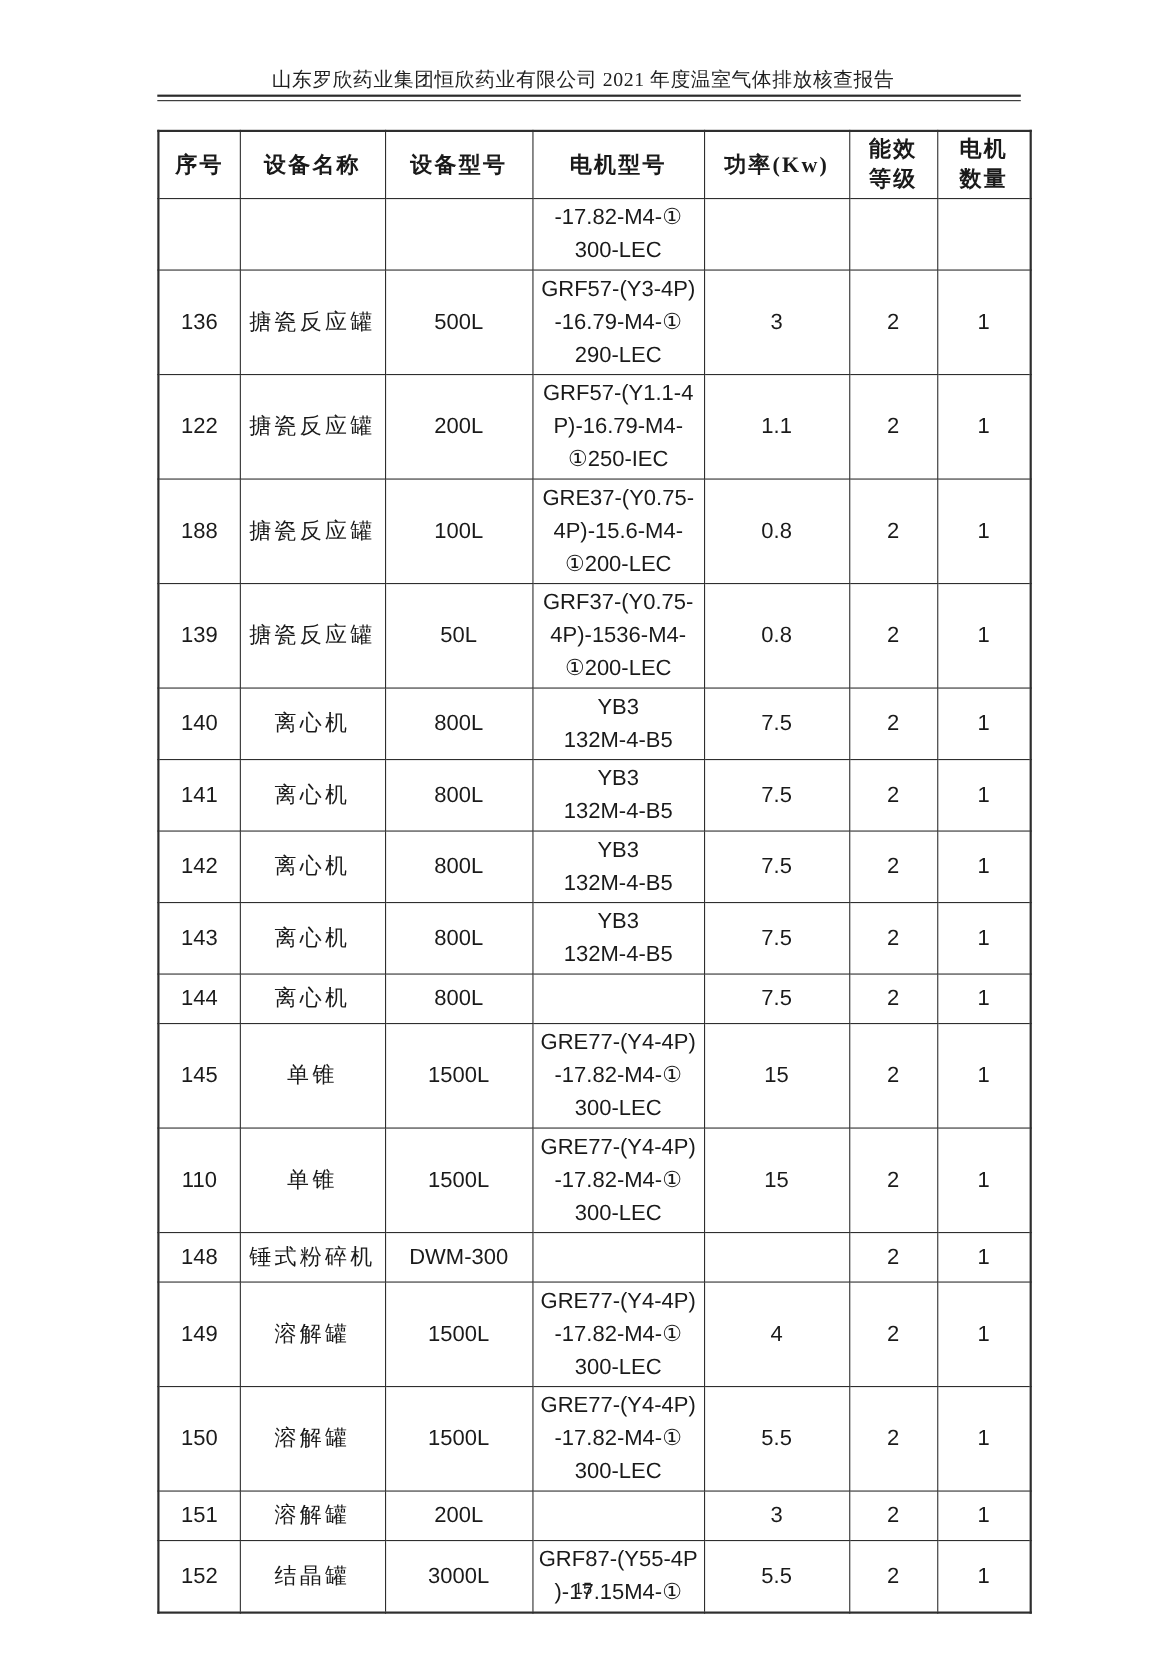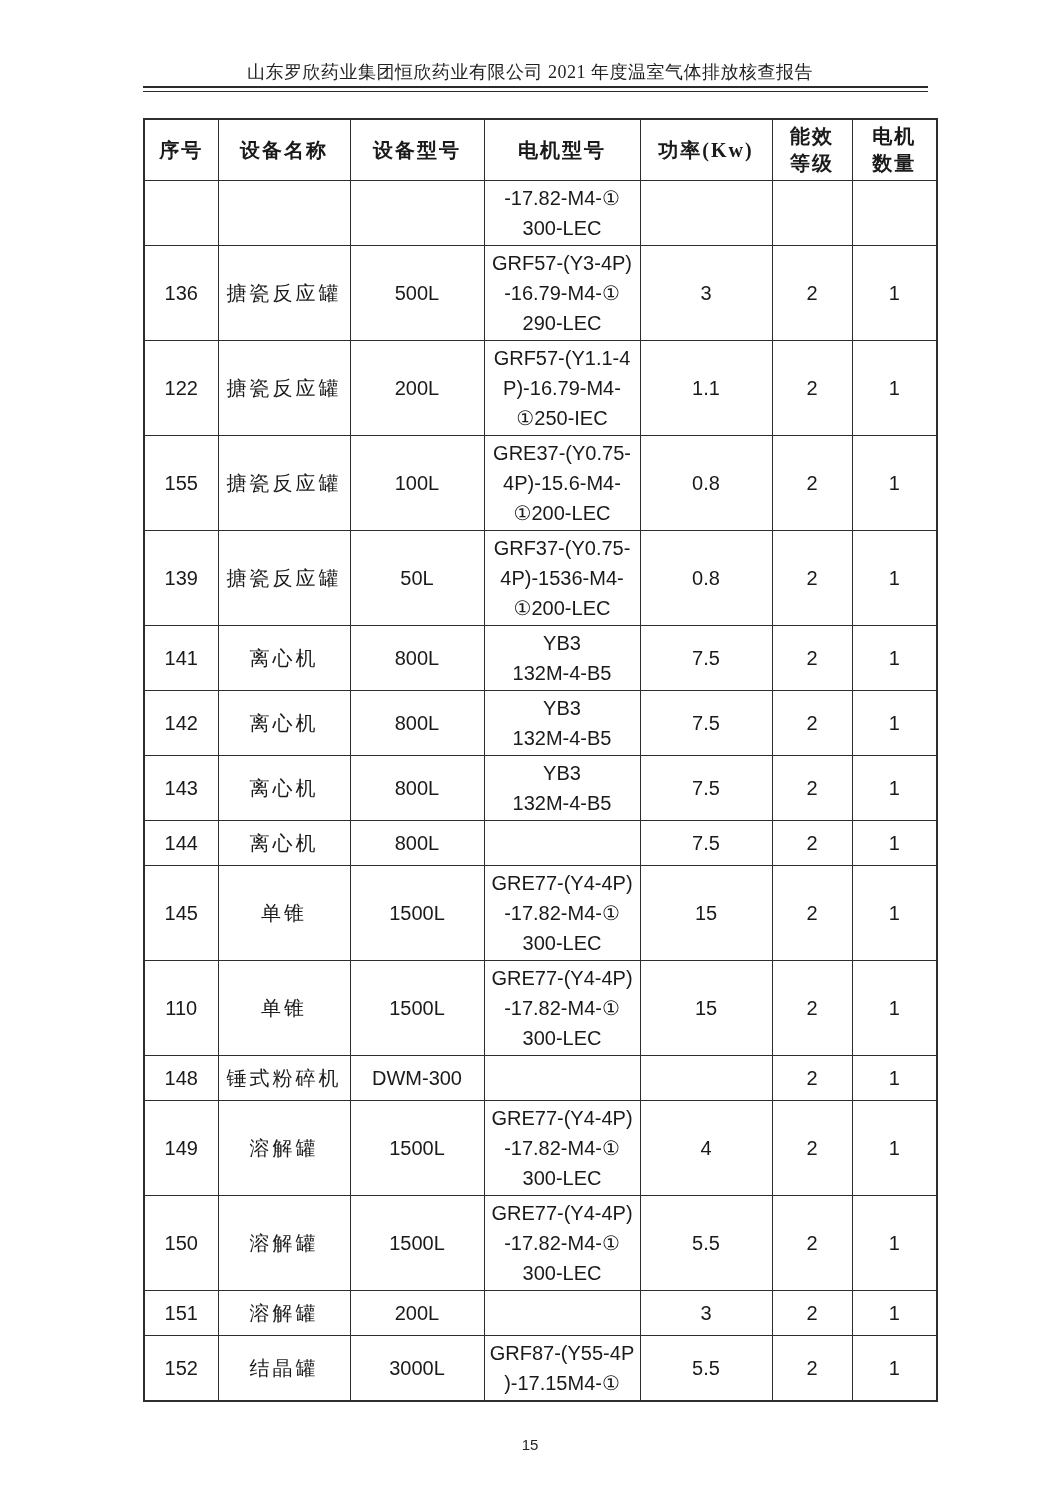--- a/index.html
+++ b/index.html
@@ -149,21 +149,21 @@
         <td class="c-name">搪瓷反应罐</td>
         <td class="c-model">200L</td>
         <td class="c-motor">GRF57-(Y1.1-4
 P)-16.79-M4-
 ①250-IEC</td>
         <td class="c-power">1.1</td>
         <td class="c-grade">2</td>
         <td class="c-qty">1</td>
       </tr>
       <tr>
-        <td class="c-no">155</td>
+        <td class="c-no">188</td>
         <td class="c-name">搪瓷反应罐</td>
         <td class="c-model">100L</td>
         <td class="c-motor">GRE37-(Y0.75-
 4P)-15.6-M4-
 ①200-LEC</td>
         <td class="c-power">0.8</td>
         <td class="c-grade">2</td>
         <td class="c-qty">1</td>
       </tr>
       <tr>
@@ -171,20 +171,30 @@
         <td class="c-name">搪瓷反应罐</td>
         <td class="c-model">50L</td>
         <td class="c-motor">GRF37-(Y0.75-
 4P)-1536-M4-
 ①200-LEC</td>
         <td class="c-power">0.8</td>
         <td class="c-grade">2</td>
         <td class="c-qty">1</td>
       </tr>
       <tr>
+        <td class="c-no">140</td>
+        <td class="c-name">离心机</td>
+        <td class="c-model">800L</td>
+        <td class="c-motor">YB3
+132M-4-B5</td>
+        <td class="c-power">7.5</td>
+        <td class="c-grade">2</td>
+        <td class="c-qty">1</td>
+      </tr>
+      <tr>
         <td class="c-no">141</td>
         <td class="c-name">离心机</td>
         <td class="c-model">800L</td>
         <td class="c-motor">YB3
 132M-4-B5</td>
         <td class="c-power">7.5</td>
         <td class="c-grade">2</td>
         <td class="c-qty">1</td>
       </tr>
       <tr>

